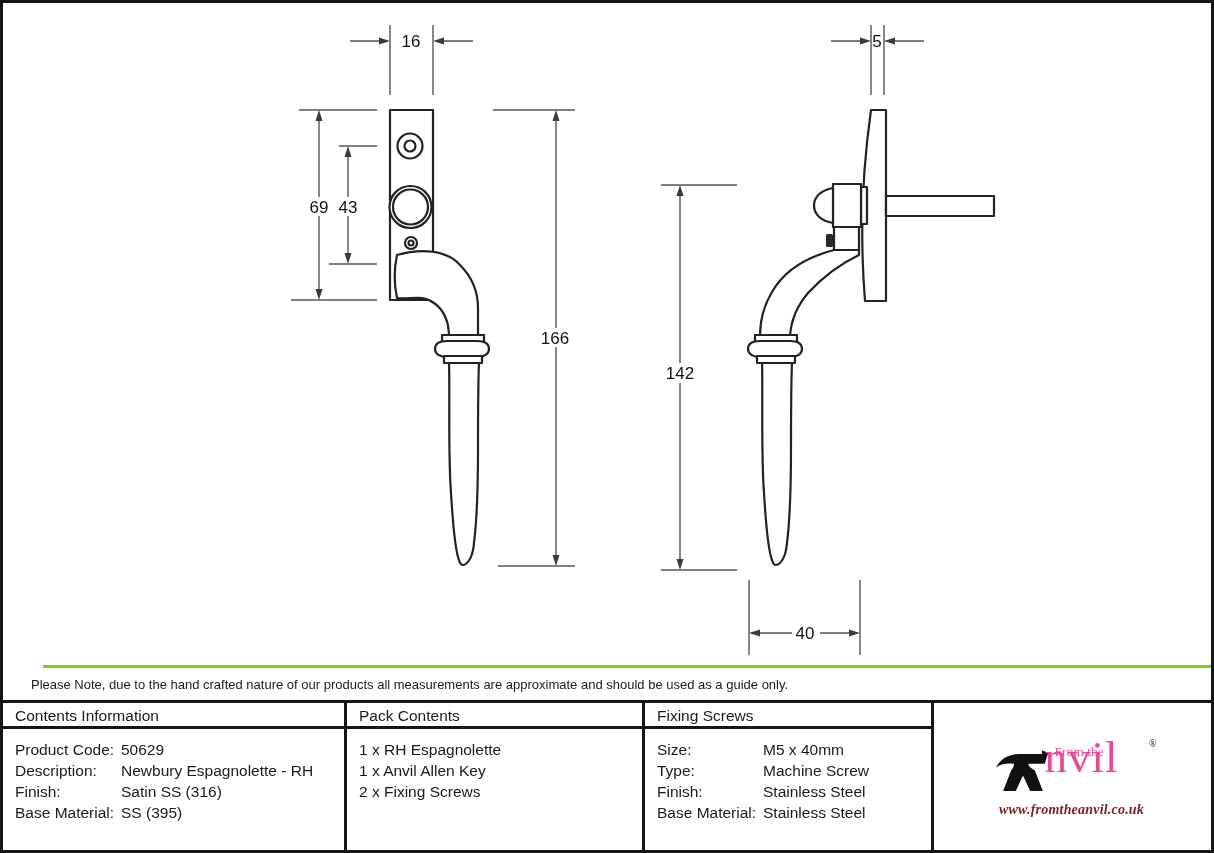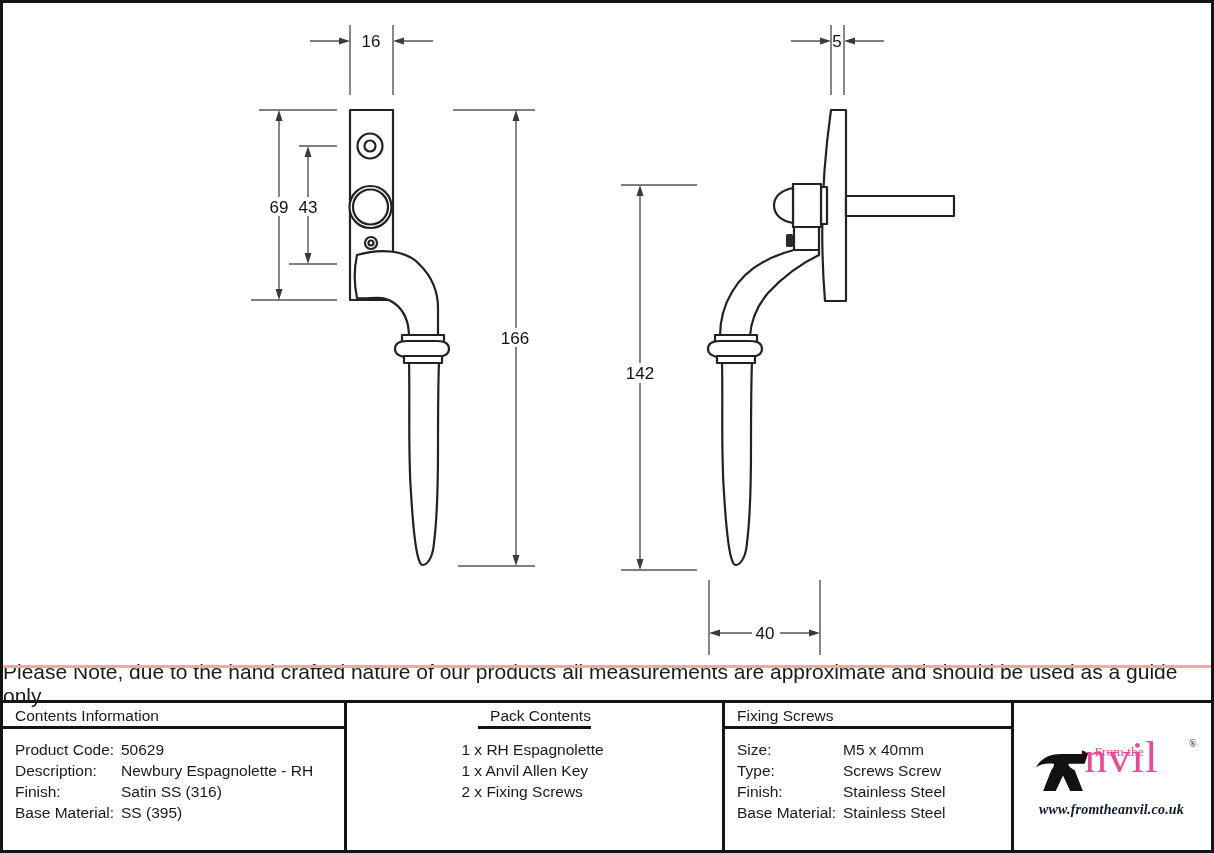--- a/index.html
+++ b/index.html
@@ -5,30 +5,30 @@
   html,body { margin:0; padding:0; background:#fff; }
   body {
     width:1214px; height:853px; position:relative;
     font-family:"Liberation Sans", sans-serif; color:#1a1a1a;
     -webkit-font-smoothing:antialiased;
   }
   .sheet {
     position:absolute; inset:0; box-sizing:border-box;
     border:3px solid #151515; display:flex; flex-direction:column; background:#fff;
   }
-  .drawing-area { position:relative; height:662px; border-bottom:3px solid #fca5a5; flex:none; }
+  .drawing-area { position:relative; height:662px; border-bottom:3px solid #84cc16; flex:none;margin-left:40px; }
   .drawing-area svg { position:absolute; left:0; top:0; }
   .note-strip {
     height:32px; flex:none; border-bottom:3px solid #151515;
-    display:flex; align-items:center; padding-left:0; font-size:21px;
+    display:flex; align-items:center; padding-left:28px; font-size:13px;
   }
   .info-row { flex:1; display:flex; min-height:0; }
   .cell { box-sizing:border-box; border-right:3px solid #151515; display:flex; flex-direction:column; }
   .cell.product { width:344px; }
-  .cell.pack    { width:378px;align-items:center; }
+  .cell.pack    { width:298px; }
   .cell.fixing  { width:289px; }
   .cell.logo    { flex:1; border-right:none; align-items:center; justify-content:center; }
   .cell-header {
     height:26px; flex:none; box-sizing:border-box; border-bottom:3px solid #151515;
     font-size:15.5px; padding:4px 0 0 12px;
   }
   .cell-body { padding:10px 16px 0 12px; font-size:15.5px; line-height:21px; }
   .kv .k { display:inline-block; width:106px; }
   .kv .v { display:inline; }
   
@@ -42,21 +42,21 @@
     position:absolute; left:50px; top:-9px;
     font-family:"Liberation Serif", serif; font-size:45px; color:#ec4899; letter-spacing:1px; white-space:nowrap;
   }
   .logo-reg {
     position:absolute; right:-6px; top:-2px;
     font-family:"Liberation Serif", serif; font-size:10px; color:#111;
   }
   .logo-site {
     position:absolute; left:-8px; bottom:-4px; width:170px; text-align:center;
     font-family:"Liberation Serif", serif; font-style:italic; font-weight:bold;
-    font-size:14px; color:#0f172a; letter-spacing:0.2px; white-space:nowrap;
+    font-size:14px; color:#7f1d1d; letter-spacing:0.2px; white-space:nowrap;
   }
   .dimtext { font-size:17px; fill:#111; text-anchor:middle; font-family:"Liberation Sans", sans-serif; }
 </style>
 </head>
 <body>
 
 <div class="sheet">
 
   <div class="drawing-area">
     <svg width="1214" height="662" viewBox="0 0 1214 662">
@@ -159,21 +159,21 @@
         <div>1 x RH Espagnolette</div>
         <div>1 x Anvil Allen Key</div>
         <div>2 x Fixing Screws</div>
       </div>
     </div>
 
     <div class="cell fixing">
       <div class="cell-header">Fixing Screws</div>
       <div class="cell-body">
         <div class="kv"><span class="k">Size:</span><span class="v">M5 x 40mm</span></div>
-        <div class="kv"><span class="k">Type:</span><span class="v">Screws Screw</span></div>
+        <div class="kv"><span class="k">Type:</span><span class="v">Machine Screw</span></div>
         <div class="kv"><span class="k">Finish:</span><span class="v">Stainless Steel</span></div>
         <div class="kv"><span class="k">Base Material:</span><span class="v">Stainless Steel</span></div>
       </div>
     </div>
 
     <div class="cell logo">
       <div class="logo-box">
         <svg class="anvil-glyph" width="56" height="46" viewBox="0 0 62 50">
           <path fill="#111" d="M1,20 C7,9 17,5 29,5 L52,5 L52,1 L59,4 L55,16 L37,16 C37,19 40,21 44,23 L53,46 L39,46 L31,29 L23,46 L9,46 L18,23 C20,21 21,19 21,16 C13,15 6,16 1,20 Z"></path>
         </svg>

